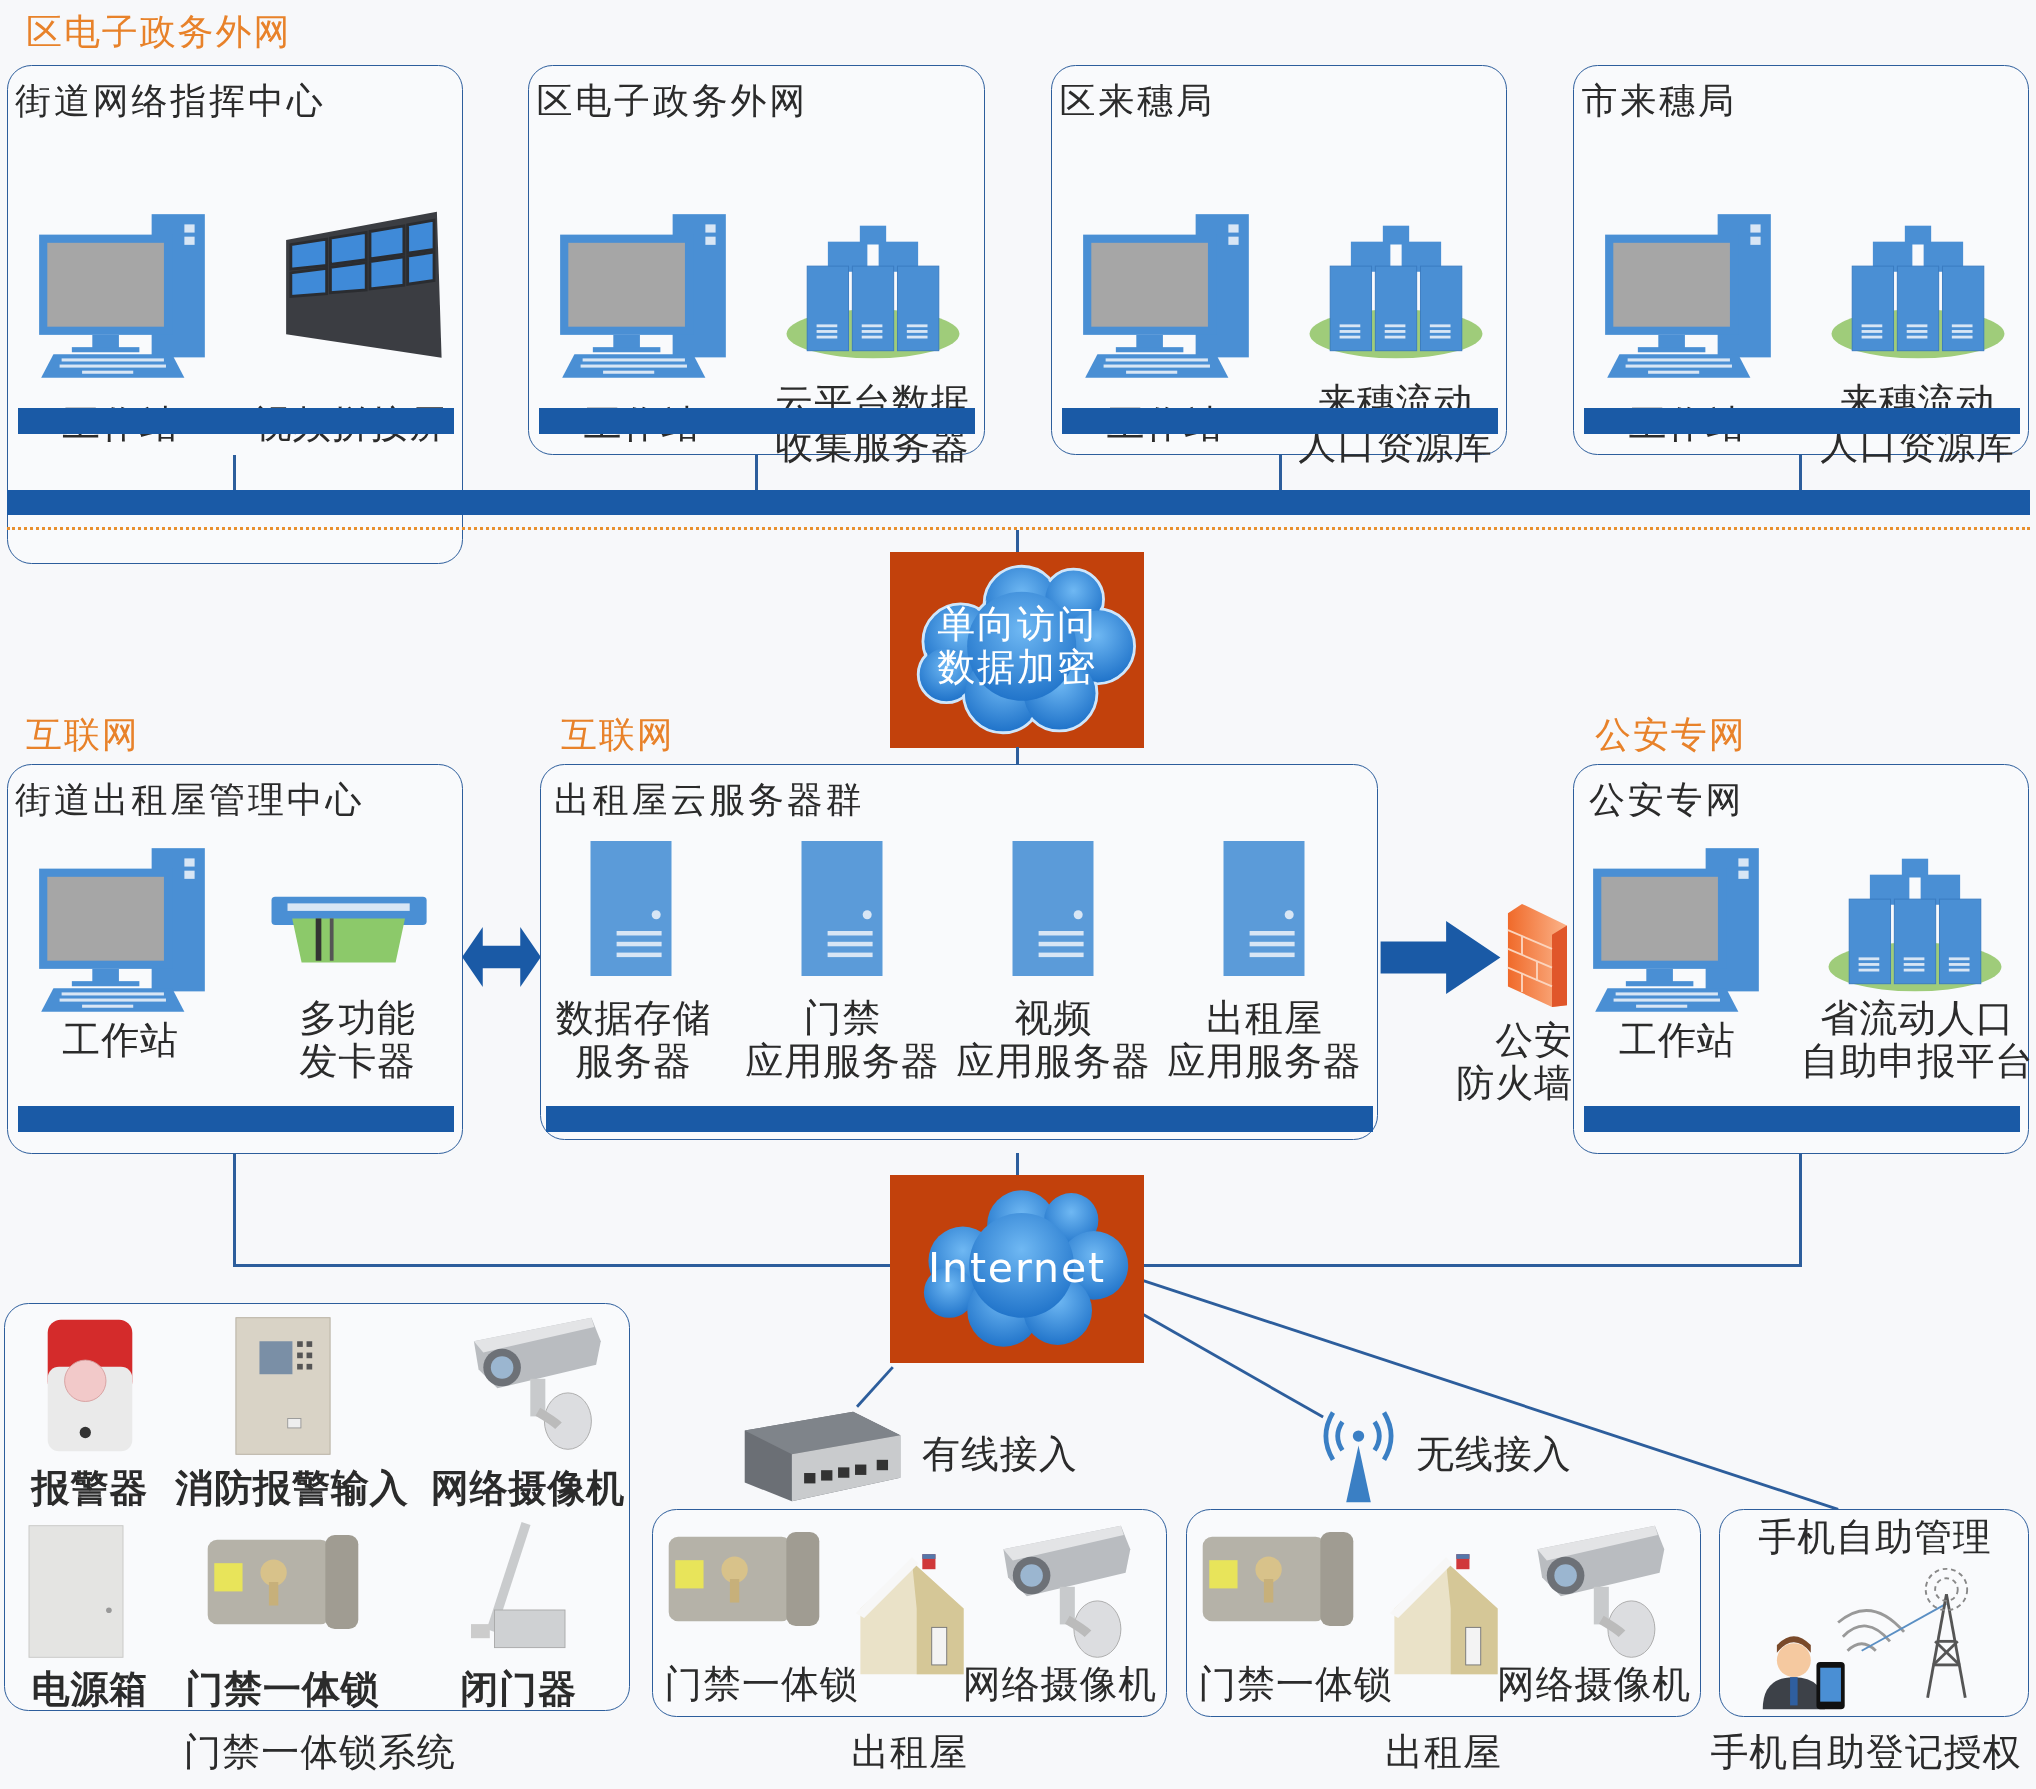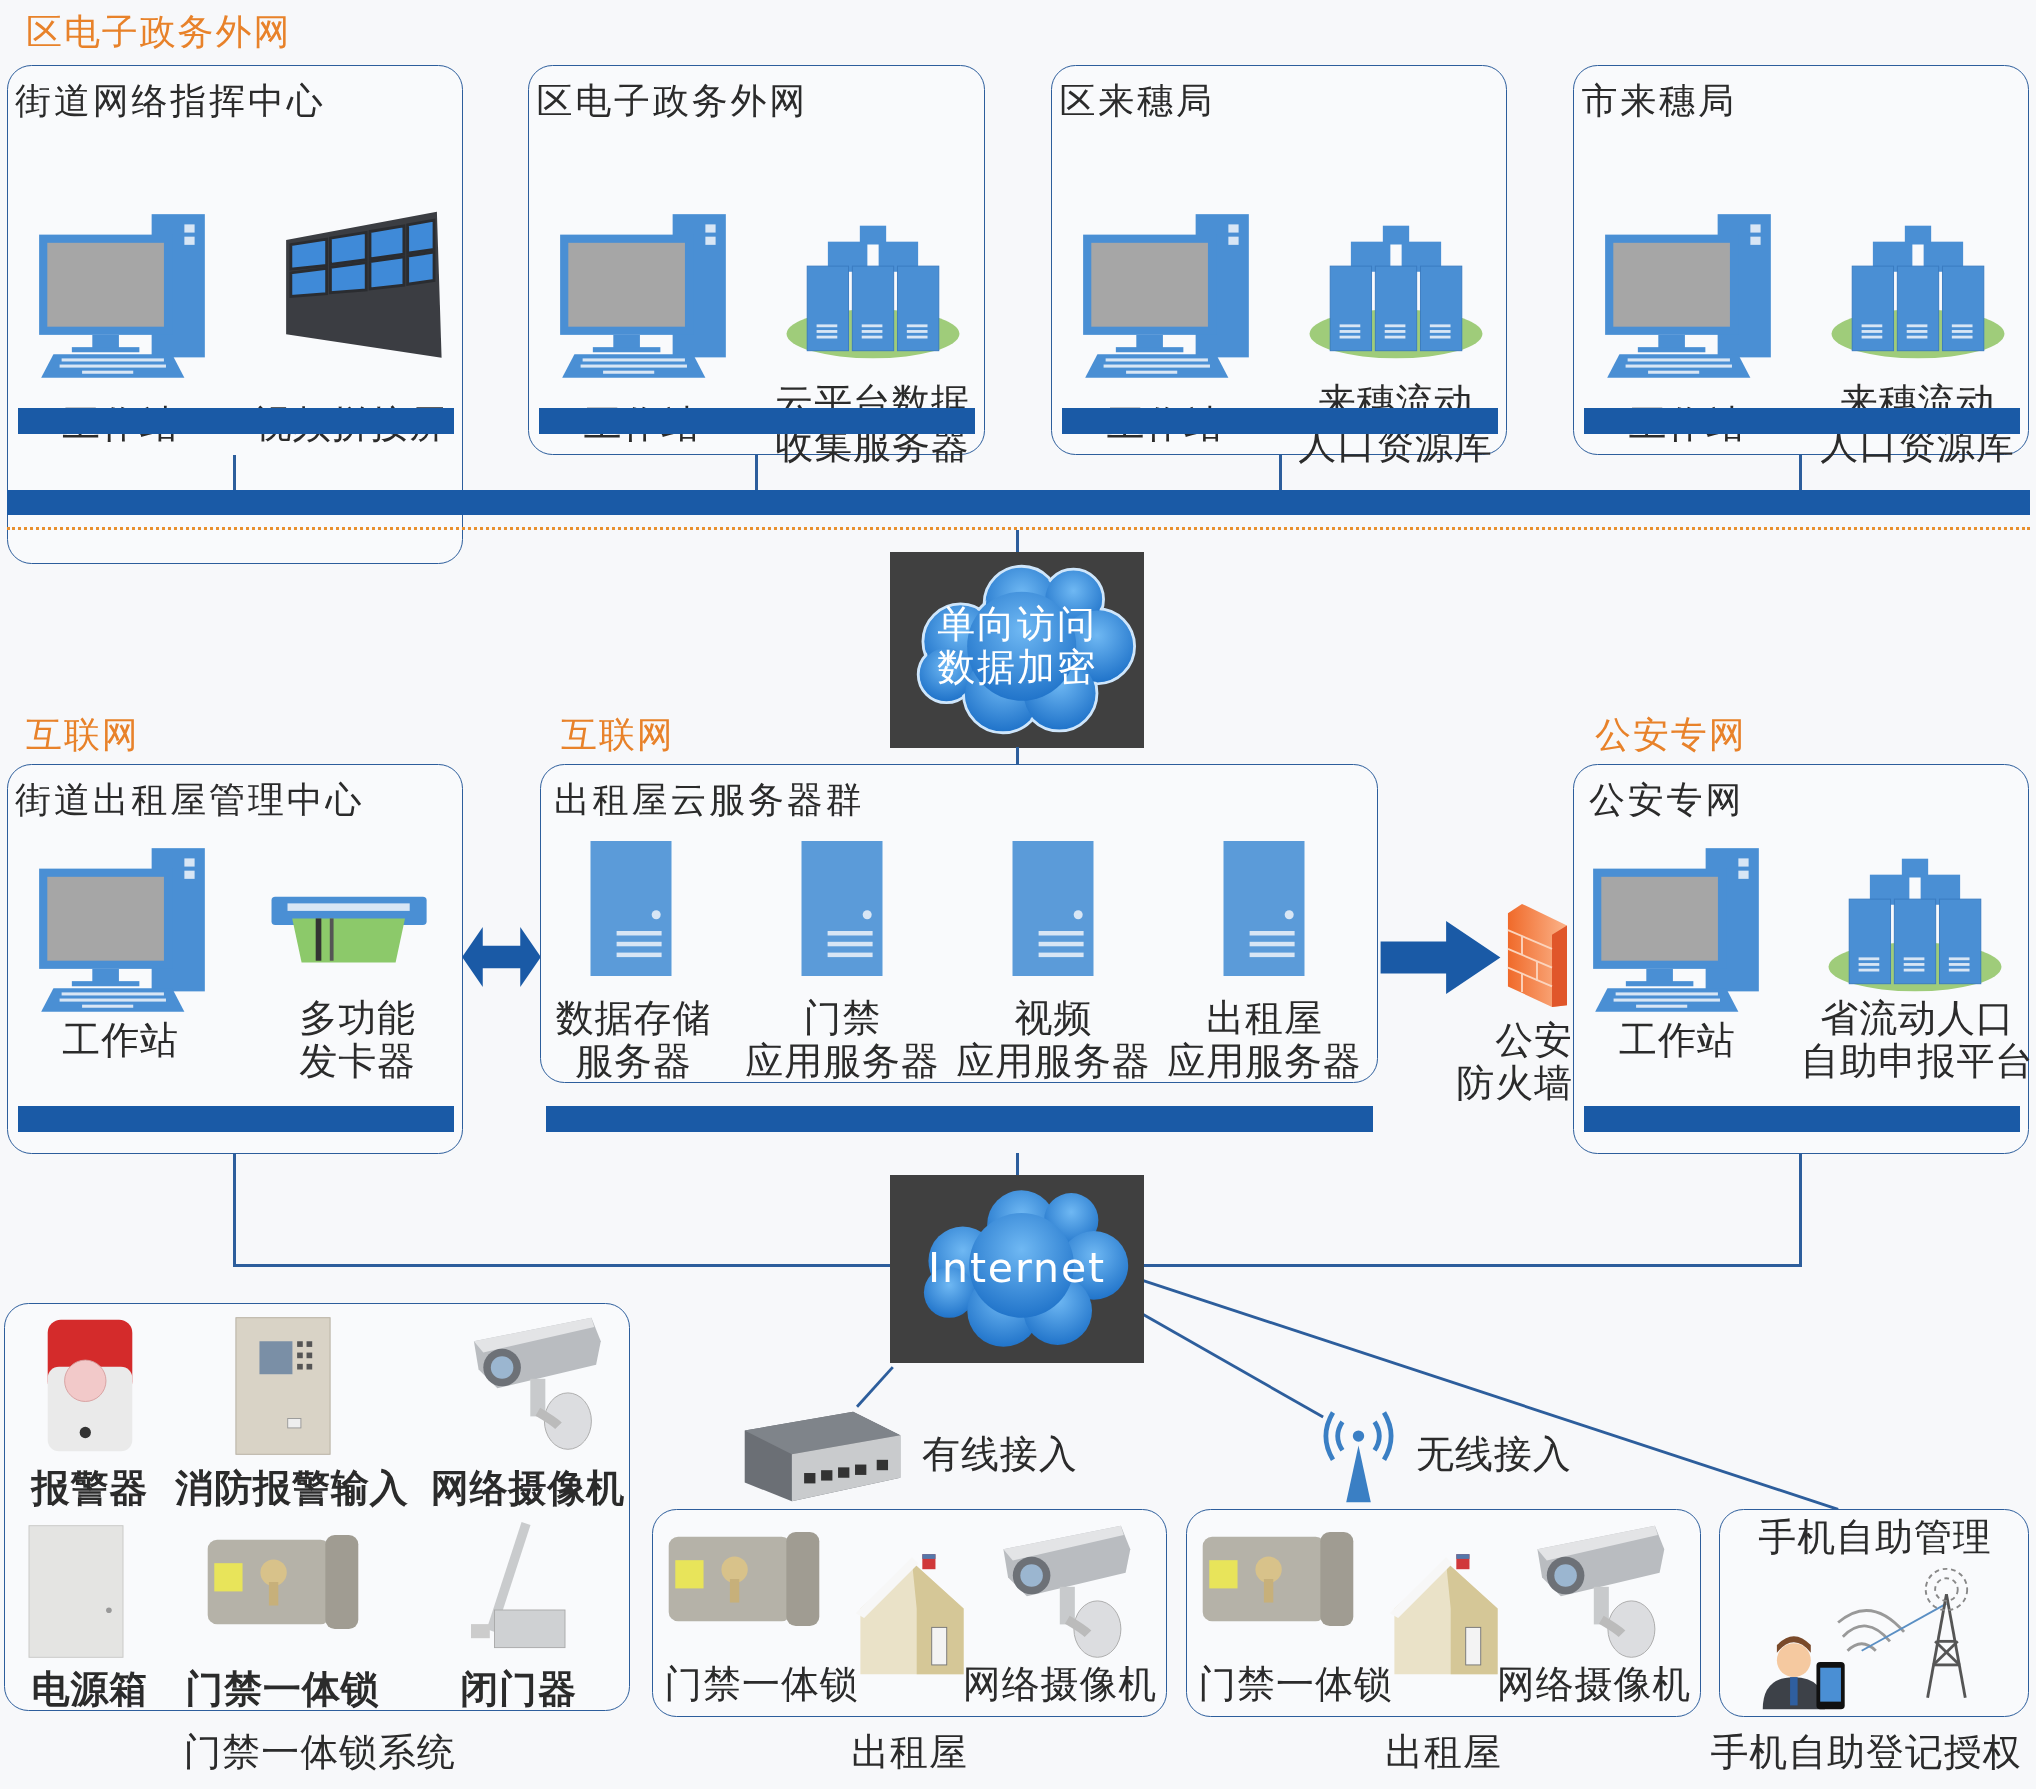--- a/index.html
+++ b/index.html
@@ -9,21 +9,21 @@
   .zone-label { position:absolute; color:#e8822a; font-size:36px; letter-spacing:1.9px; white-space:nowrap; }
   .box { position:absolute; border:1.4px solid #2d5e9c; border-radius:24.5px; background:#f9fafc; box-sizing:border-box; }
   .box-title { position:absolute; left:7.5px; top:11.3px; font-size:36px; color:#2b2b2b; letter-spacing:2.8px; white-space:nowrap; }
   .inner-bar { position:absolute; background:#1a5aa6; height:26px; }
   .bus { position:absolute; background:#1a5aa6; }
   .vline { position:absolute; width:2.8px; background:#2d5e9c; }
   .hline { position:absolute; height:2.8px; background:#2d5e9c; }
   .lbl { position:absolute; font-size:38px; color:#2b2b2b; text-align:center; line-height:43px; white-space:nowrap; letter-spacing:0.9px; }
   .icon { position:absolute; }
   .dotted { position:absolute; left:6.6px; width:2023px; top:527px; border-top:3.8px dotted #e8902e; height:0; }
-  .cloud-wrap { position:absolute; background:#404040; }
+  .cloud-wrap { position:absolute; background:#c2410c; }
   .cloud-text { position:absolute; color:#fff; font-size:38px; text-align:center; line-height:43px; width:100%; letter-spacing:1.9px; }
   svg { overflow:visible; }
 </style>
 </head>
 <body>
 
 <svg width="0" height="0" style="position:absolute">
   <defs>
     <symbol id="sym-workstation" viewBox="0 0 180 170">
       <rect x="118" y="5" width="52" height="140" fill="#4a8fd4"></rect>
@@ -233,21 +233,21 @@
     <div>多功能</div>
     <div>发卡器</div>
   </div>
   <div class="inner-bar" style="left:10.4px;top:341px;width:436px;"></div>
 </div>
 
 <svg class="icon" style="left:462px;top:927px;" width="79" height="60" viewBox="0 0 84 64">
   <polygon points="0,32 22,0 22,20 62,20 62,0 84,32 62,64 62,44 22,44 22,64" fill="#1a5aa6"></polygon>
 </svg>
 
-<div class="box" style="left:540px;top:764px;width:838px;height:319px;">
+<div class="box" style="left:540px;top:764px;width:838px;height:376px;">
   <div class="box-title" style="left:13px;">出租屋云服务器群</div>
   <svg class="icon" style="left:45px;top:73px;" width="90" height="141" viewBox="0 0 96 150">
       <use href="#sym-server"></use>
     </svg>
   <svg class="icon" style="left:256px;top:73px;" width="90" height="141" viewBox="0 0 96 150">
       <use href="#sym-server"></use>
     </svg>
   <svg class="icon" style="left:467px;top:73px;" width="90" height="141" viewBox="0 0 96 150">
       <use href="#sym-server"></use>
     </svg>

